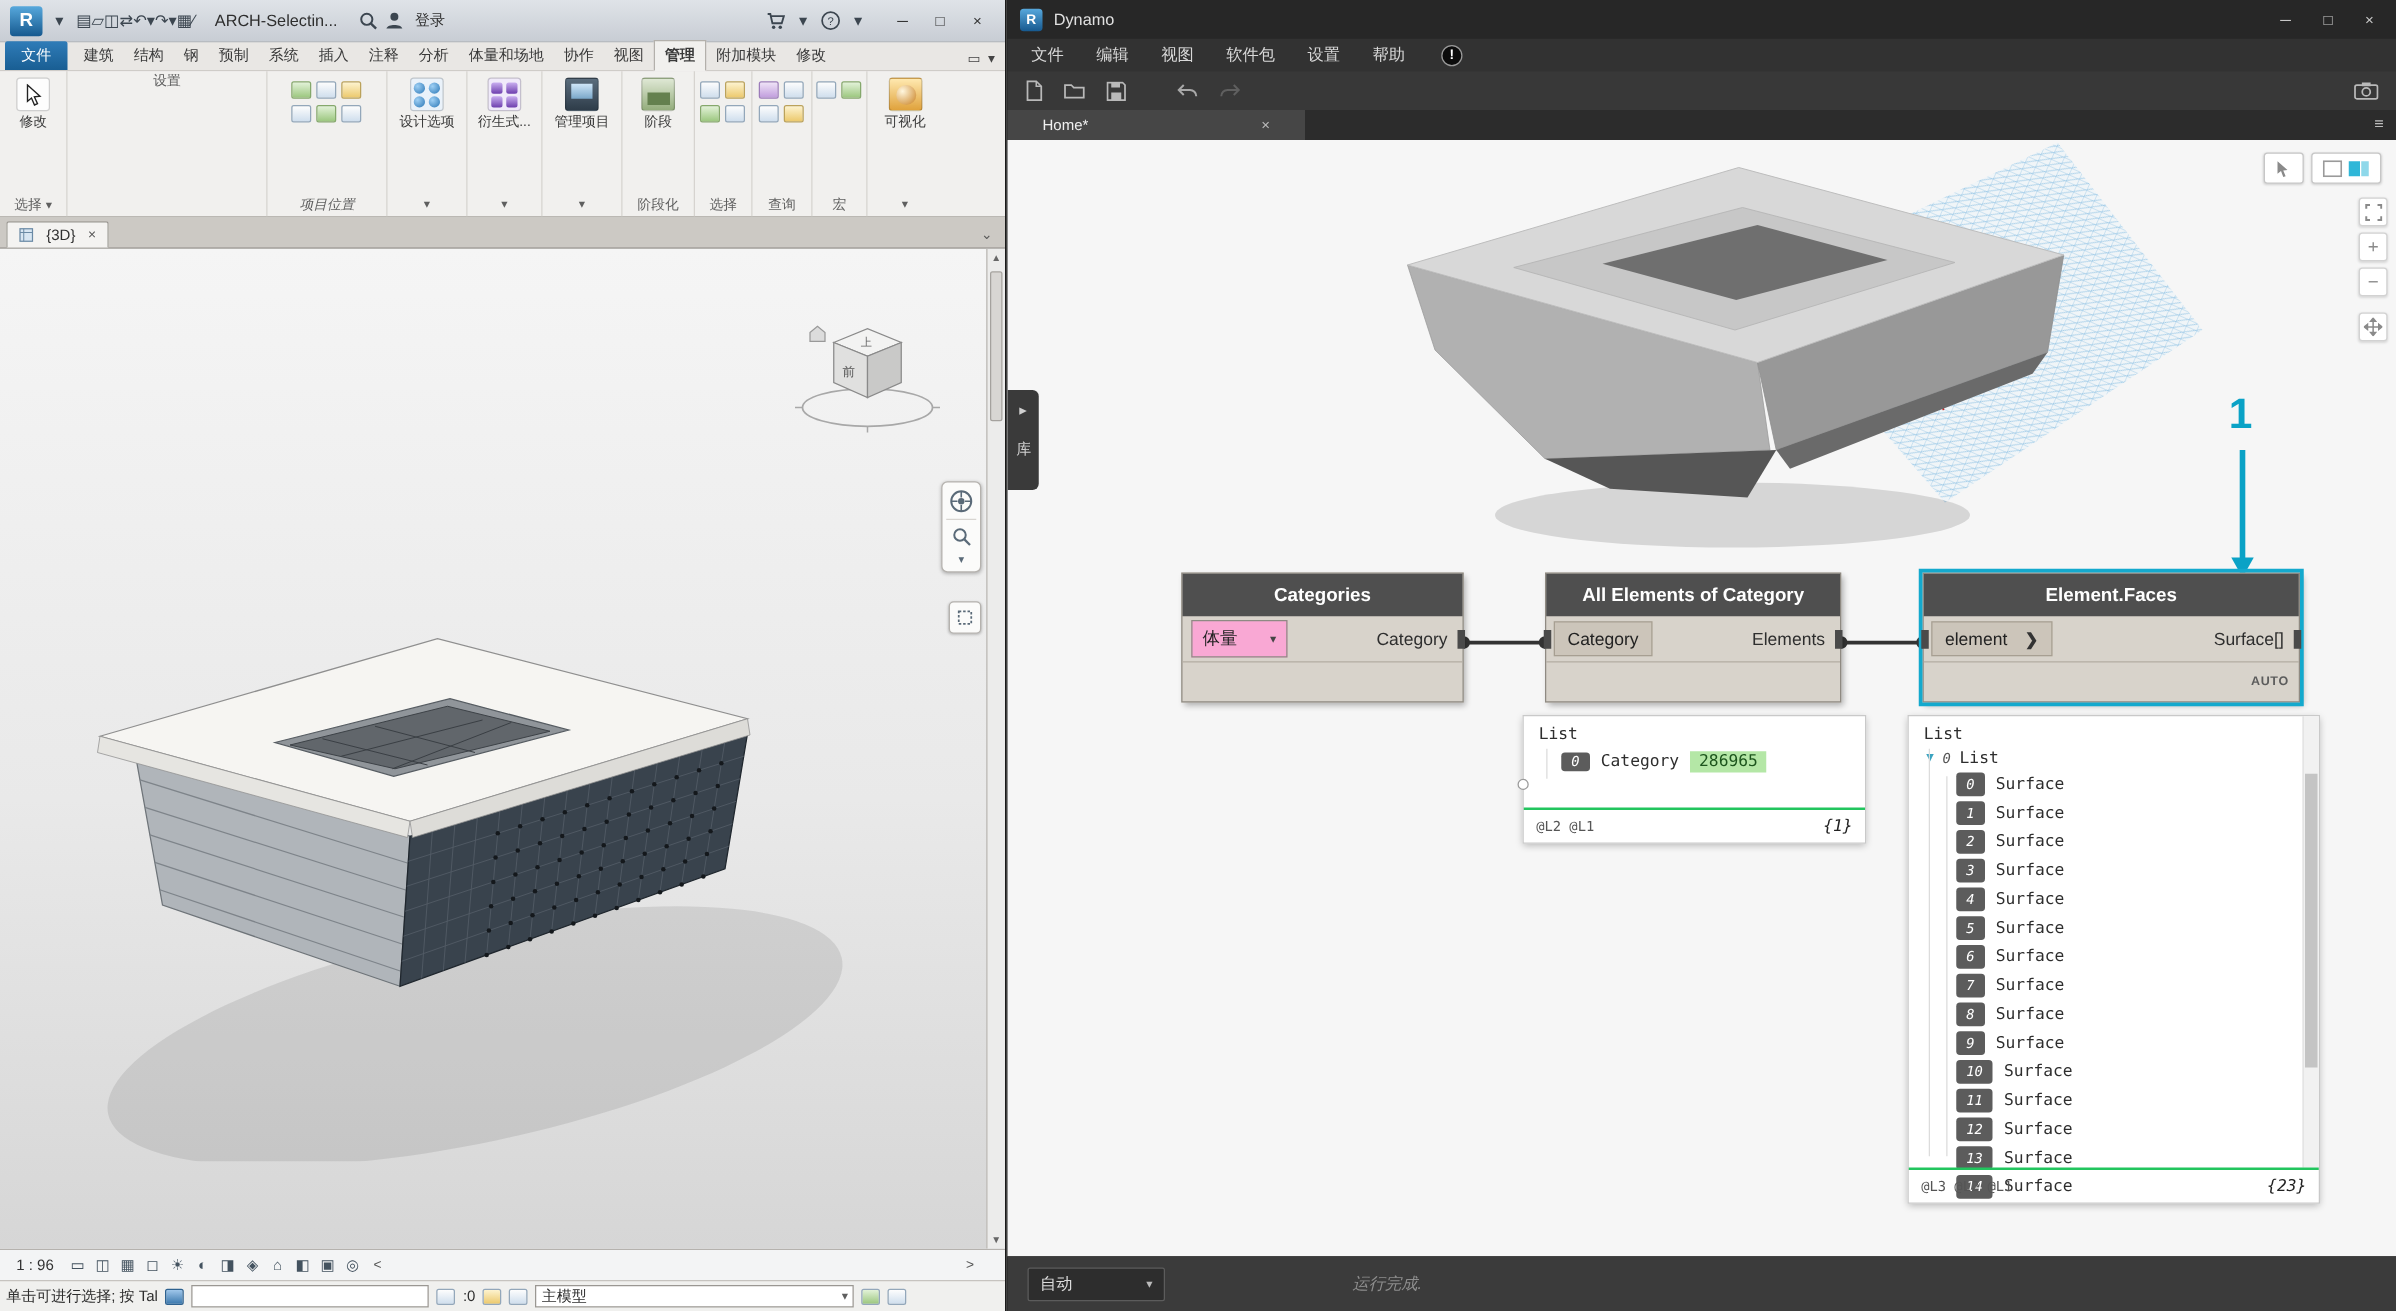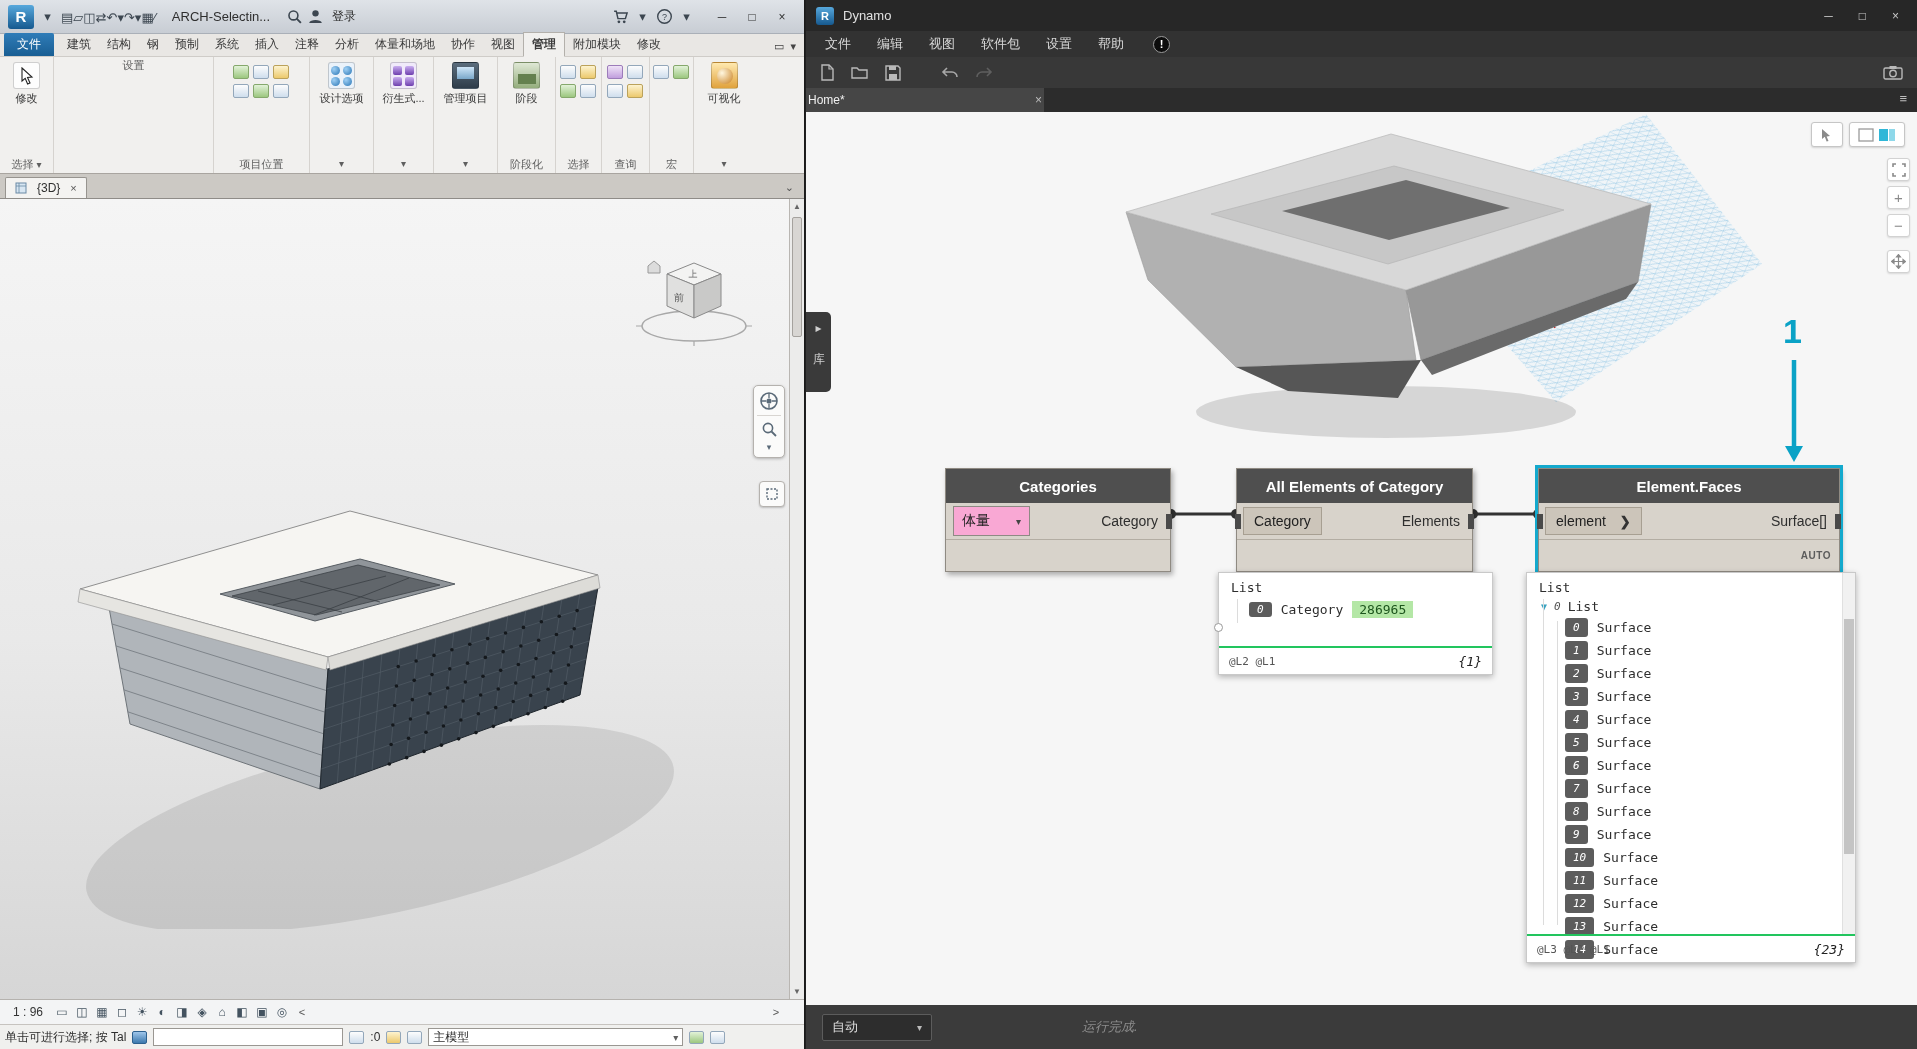--- a/index.html
+++ b/index.html
@@ -82,35 +82,35 @@
   
   .dynamo { position:absolute; left:806px; top:0; width:1111px; height:1049px; background:#2b2b2b; }
   .d-title { height:31px; background:#272727; display:flex; align-items:center; gap:9px; padding:0 10px; color:#e0e0e0; font-size:13px; }
   .d-win { margin-left:auto; display:flex; gap:26px; padding-right:8px; color:#c9c9c9; font-size:12px;}
   .d-menu { height:26px; background:#323232; display:flex; align-items:center; padding:0 6px; color:#d8d8d8; font-size:13px; }
   .d-menu-item { padding:3px 13px; }
   .alert-badge { width:17px; height:17px; border-radius:50%; background:#0c0c0c; border:1px solid #9a9a9a; color:#fff; font-weight:bold; font-size:11px; display:flex; align-items:center; justify-content:center; margin-left:16px; }
   .d-toolbar { height:31px; background:#383838; display:flex; align-items:center; gap:16px; padding:0 14px; }
   .d-toolbar svg { display:block; }
   .d-tabs { height:24px; background:#2c2c2c; display:flex; align-items:stretch; font-size:12px; }
-  .d-tab { width:238px; background:#464646; color:#f0f0f0; display:flex; align-items:center; padding:0 2px; }
+  .d-tab { width:238px; background:#464646; color:#f0f0f0; display:flex; align-items:center; padding:0 28px; }
   .d-tab .x { margin-left:auto; color:#bbb; }
   .d-tabs-right { margin-left:auto; color:#bdbdbd; font-size:13px; padding:3px 10px; }
 
   .d-canvas { position:relative; height:893px; background:#f6f6f6; overflow:hidden; }
 
   .lib-tab { position:absolute; left:0; top:200px; width:25px; height:80px; background:#3a3a3a; color:#d0d0d0; border-radius:0 5px 5px 0; display:flex; flex-direction:column; align-items:center; padding-top:9px; gap:7px; font-size:12px;}
   .lib-tab .vert { writing-mode:vertical-rl; letter-spacing:2px; }
 
   .cv-btn { position:absolute; height:25px; background:#fff; border:1px solid #c6c6c6; border-radius:3px; display:flex; align-items:center; justify-content:center; gap:4px; box-shadow:0 1px 2px rgba(0,0,0,.15);}
   .zbtn { position:absolute; width:23px; height:23px; background:#fff; border:1px solid #d2d2d2; border-radius:3px; color:#8a8a8a; display:flex; align-items:center; justify-content:center; font-size:15px; box-shadow:0 1px 2px rgba(0,0,0,.12);}
 
   .wires { position:absolute; inset:0; width:100%; height:100%; pointer-events:none; }
 
-  .node { position:absolute; top:356px; border:1px solid #8f8a82; background:#d8d3cb; box-shadow:2px 3px 5px rgba(0,0,0,.3); }
+  .node { position:absolute; top:346px; border:1px solid #8f8a82; background:#d8d3cb; box-shadow:2px 3px 5px rgba(0,0,0,.3); }
   .node.selected { outline:3px solid #14a9cd; }
   .node-header { height:34px; background:#4f4f4f; color:#fff; font-size:15px; font-weight:bold; display:flex; align-items:center; justify-content:center; }
   .node-body { height:37px; display:flex; align-items:center; position:relative; border-bottom:1px solid #b3ada3; padding:0 2px; }
   .node-footer { height:31px; display:flex; align-items:center; justify-content:flex-end; padding:0 8px; font-size:10px; font-weight:bold; color:#5c5c5c; letter-spacing:.5px; }
   .dd { background:#f9a8d4; border:1px solid #8e8a84; margin-left:5px; padding:5px 8px; font-size:14px; color:#222; display:flex; align-items:center; gap:26px; }
   .dd .caret { font-size:10px; color:#444; }
   .port-out { margin-left:auto; padding:0 10px; font-size:14px; color:#2e2e2e; }
   .chip { background:#ccc5ba; border:1px solid #a79f92; margin-left:4px; padding:5px 10px; font-size:14px; color:#222; display:flex; align-items:center; gap:14px;}
   .chip b { font-size:13px; color:#333; }
   .nub-out { position:absolute; right:-2px; top:11px; width:6px; height:15px; background:#4a4a4a; }
@@ -213,21 +213,21 @@
             <span>修改</span>
           </div>
         </div>
         <div class="rpanel-label"><span>选择</span> <span class="caret">▾</span></div>
       </div>
 
       <div class="rpanel" style="width:160px;">
         <div class="rpanel-label">设置</div>
       </div>
 
-      <div class="rpanel" style="width:96px;">
+      <div class="rpanel" style="width:96px;font-style:italic;">
         <div class="rpanel-body">
           <div class="ricgrid">
             <div class="ric g"></div>
             <div class="ric"></div>
             <div class="ric y"></div>
             <div class="ric"></div>
             <div class="ric g"></div>
             <div class="ric"></div>
           </div>
         </div>

